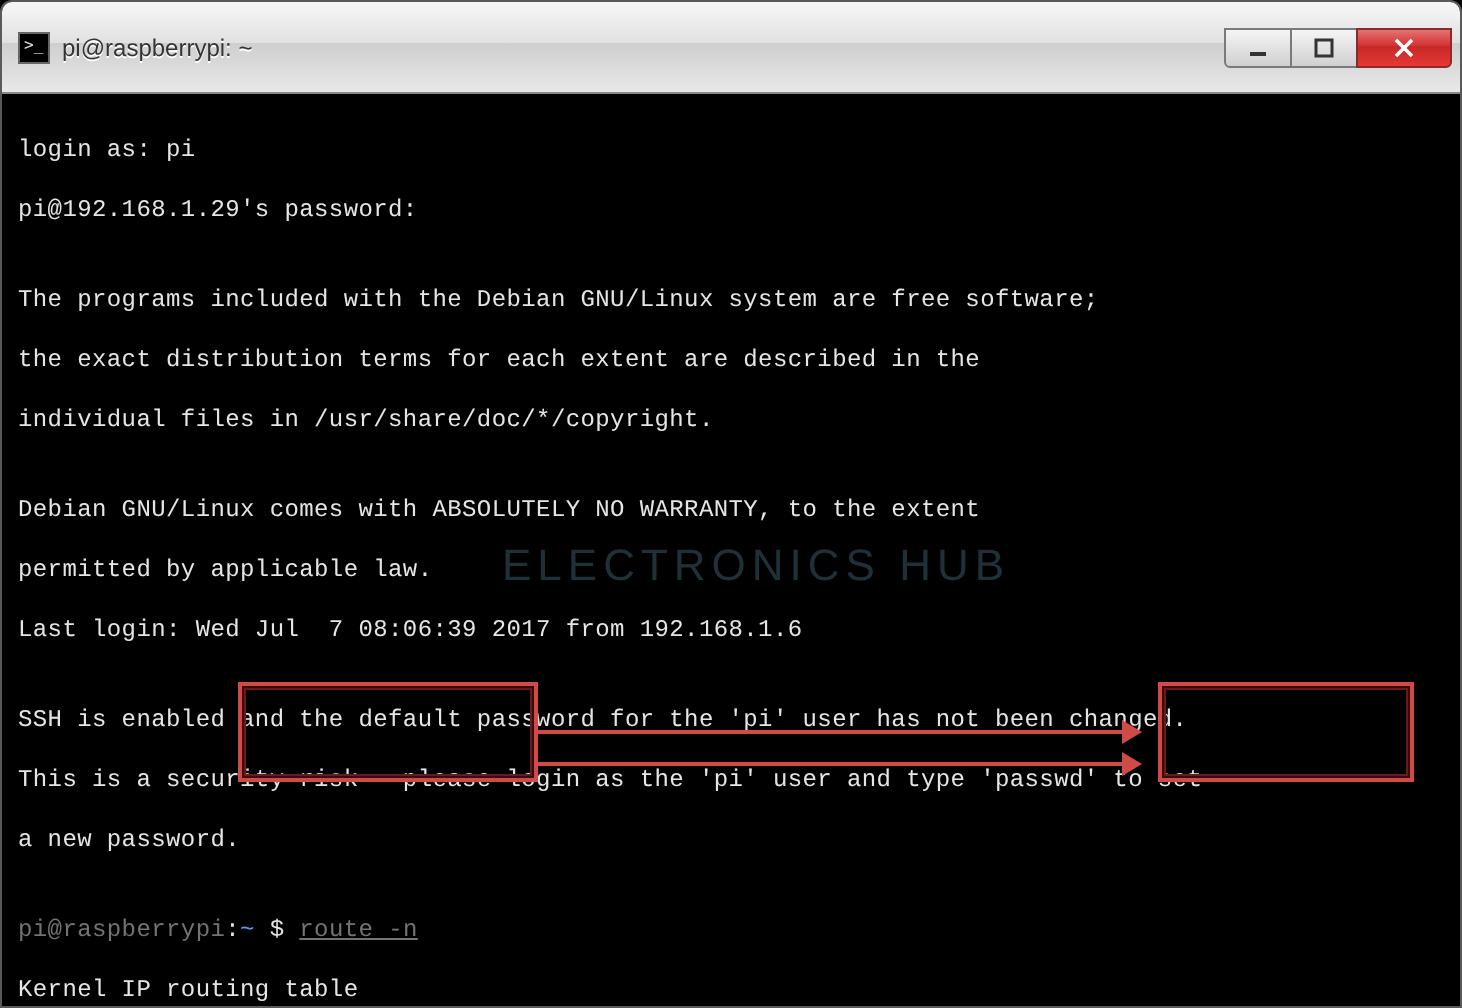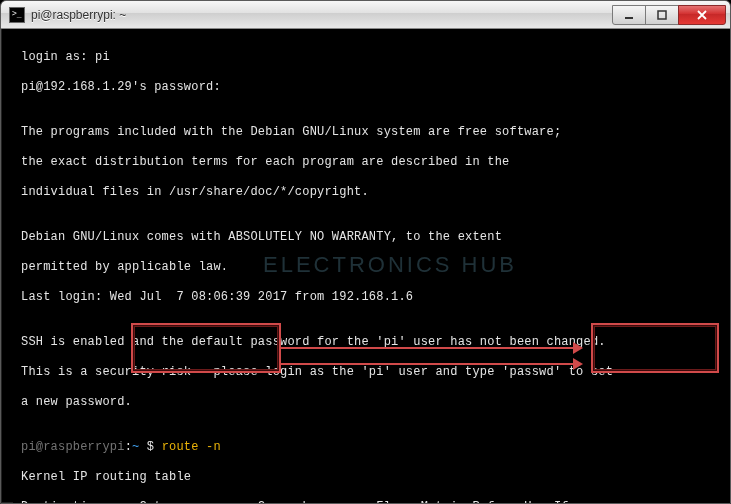--- a/index.html
+++ b/index.html
@@ -17,21 +17,21 @@
     height: 504px;
     border: 1px solid #5a5a5a;
     border-radius: 6px 6px 0 0;
     background: #000;
     display: flex;
     flex-direction: column;
     position: relative;
     box-shadow: 0 0 0 1px #222 inset;
   }
   .titlebar {
-    height: 28px;
+    height: 46px;
     background: linear-gradient(to bottom, #f7f7f7 0%, #e1e1e1 45%, #cfcfcf 46%, #e8e8e8 100%);
     border-bottom: 1px solid #888;
     display: flex;
     align-items: center;
     padding: 0 4px 0 8px;
     border-radius: 5px 5px 0 0;
   }
   .titlebar .icon {
     width: 16px; height: 16px;
     background: #000;
@@ -75,26 +75,25 @@
     flex: 1;
     background: #000;
     color: #e5e5e5;
     padding: 6px 24px 4px 8px;
     white-space: pre;
     line-height: 15px;
     font-size: 12px;
     letter-spacing: 0.2px;
     position: relative;
     overflow: hidden;
-    margin-left: 12px;
   }
   .prompt-user { color: #737373; }
   .prompt-path { color: #42a5f5; }
   .prompt-sym  { color: #e5e5e5; }
-  .cmd { color: #eab308; }
+  .cmd { color: #737373; text-decoration: underline; }
   .line { display: block; }
   
   .hl {
     position: absolute;
     border: 2px solid #d14a4a;
     outline: 1px solid #6a1a1a;
     outline-offset: -4px;
     pointer-events: none;
     box-shadow: 0 0 0 1px #3a0a0a inset;
   }
@@ -148,21 +147,21 @@
           </svg>
       </div>
     </div>
   </div>
 
   <div class="terminal">
 <span class="line"><span>login as: </span><span>pi</span></span>
 <span class="line">pi@192.168.1.29's password:</span>
 <span class="line"></span>
 <span class="line">The programs included with the Debian GNU/Linux system are free software;</span>
-<span class="line">the exact distribution terms for each program are described in the</span>
+<span class="line">the exact distribution terms for each extent are described in the</span>
 <span class="line">individual files in /usr/share/doc/*/copyright.</span>
 <span class="line"></span>
 <span class="line">Debian GNU/Linux comes with ABSOLUTELY NO WARRANTY, to the extent</span>
 <span class="line">permitted by applicable law.</span>
 <span class="line">Last login: Wed Jul  7 08:06:39 2017 from 192.168.1.6</span>
 <span class="line"></span>
 <span class="line">SSH is enabled and the default password for the 'pi' user has not been changed.</span>
 <span class="line">This is a security risk - please login as the 'pi' user and type 'passwd' to set</span>
 <span class="line">a new password.</span>
 <span class="line"></span>

